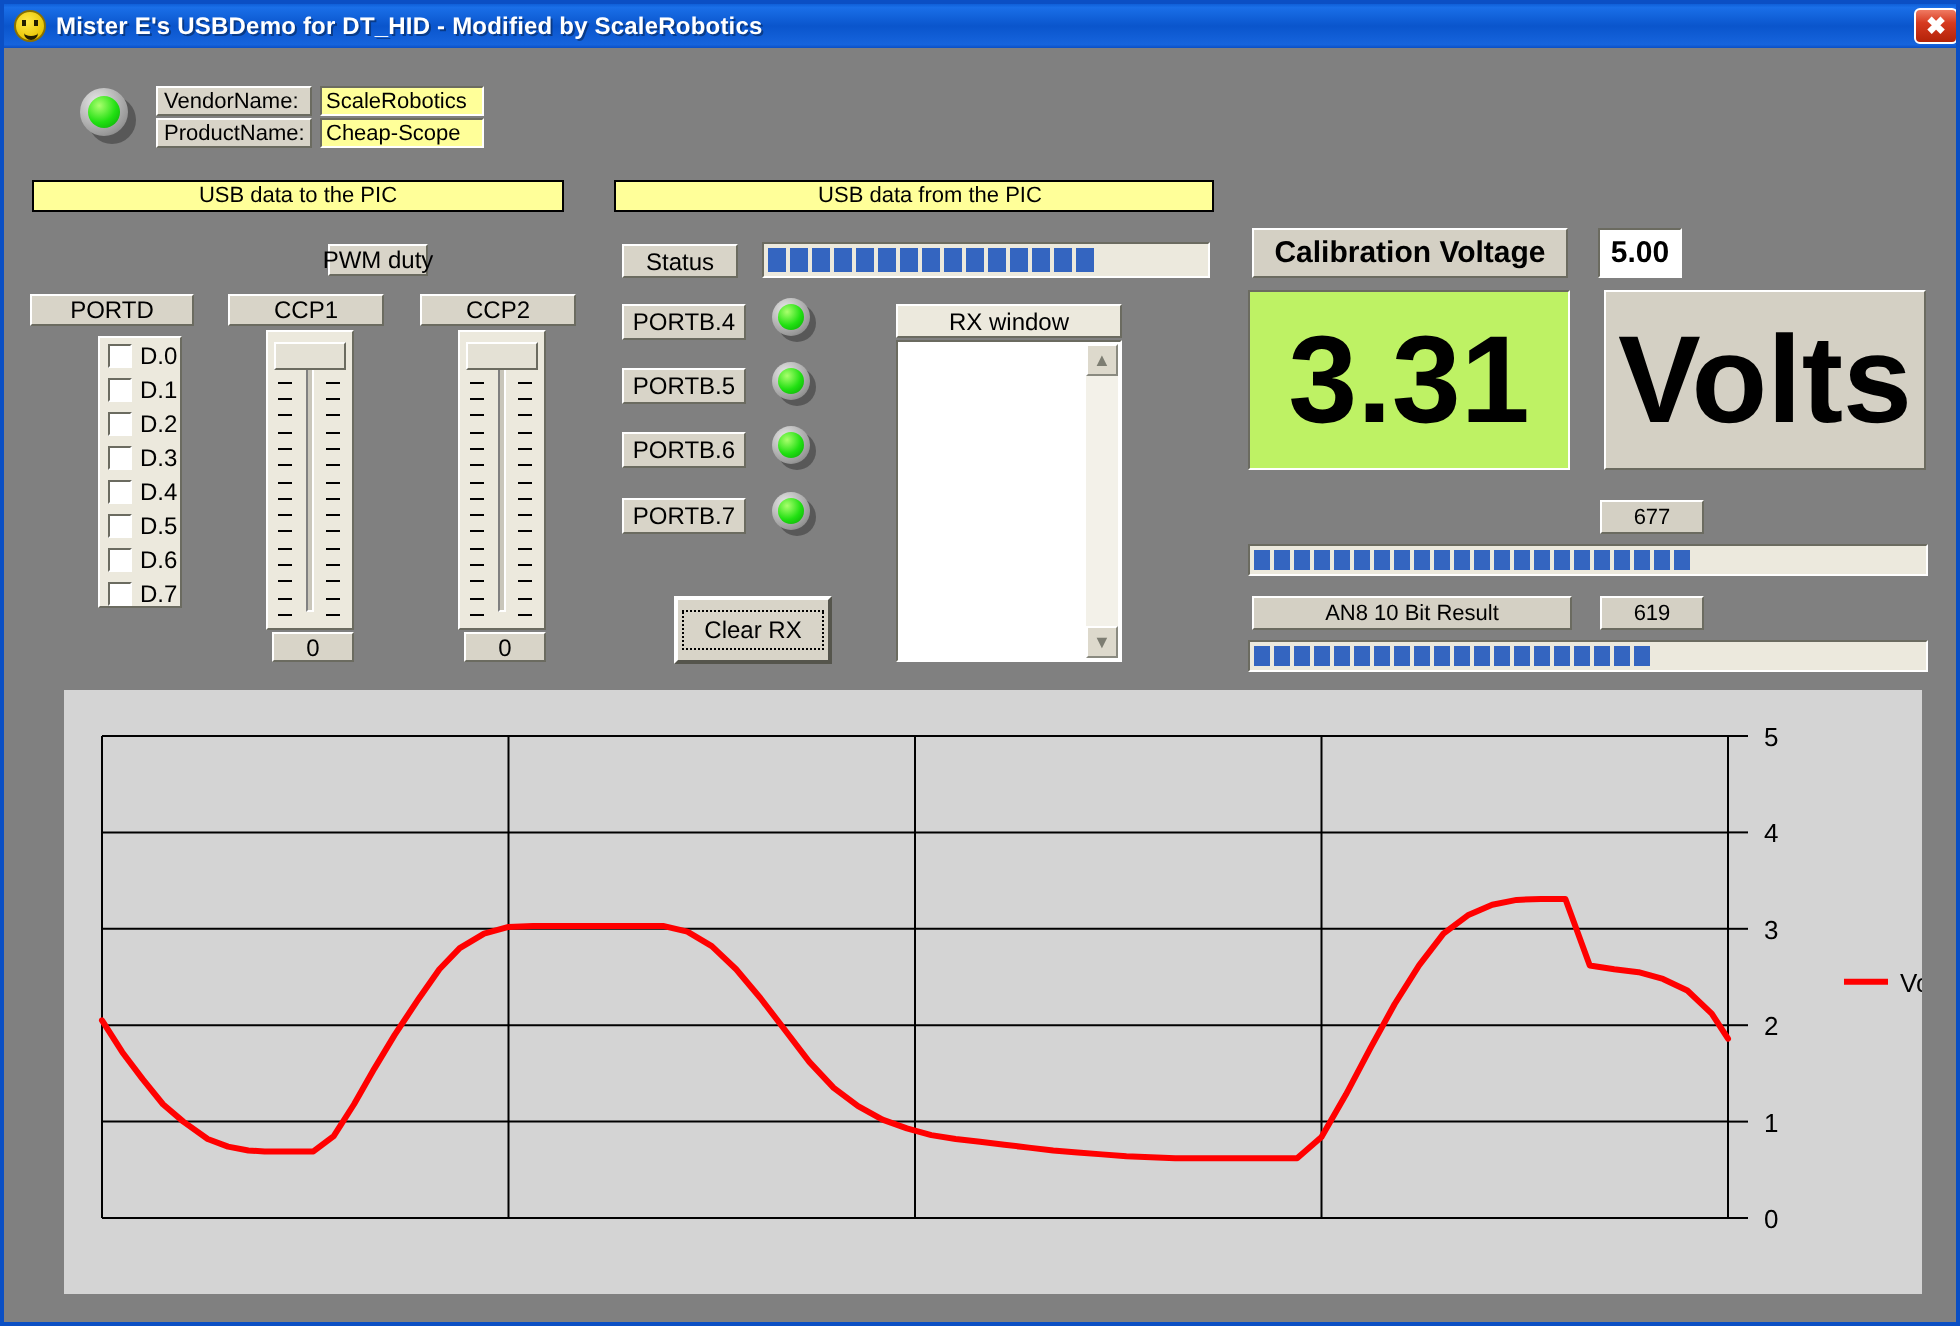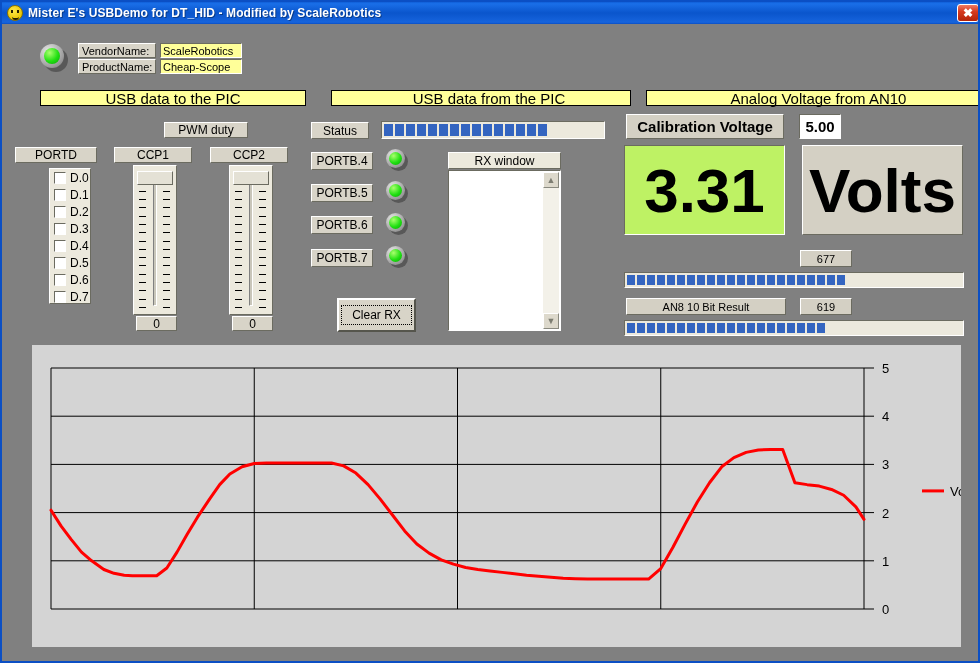--- a/index.html
+++ b/index.html
@@ -68,21 +68,21 @@
     position: absolute;
     display: flex; align-items: center; justify-content: center;
     font-size: 12px; color: #000; white-space: nowrap;
   }
   .banner {
     position: absolute;
     background: #ffff99;
     border: 1px solid #000;
     box-sizing: border-box;
     display: flex; align-items: center; justify-content: center;
-    font-size: 15px; color: #000; margin-left: 24px;
+    font-size: 11px; color: #000;
   }
   .field {
     position: absolute;
     background: #ffffff;
     border-top: 1px solid #6b6b60;
     border-left: 1px solid #6b6b60;
     border-right: 1px solid #ffffff;
     border-bottom: 1px solid #ffffff;
     box-sizing: border-box;
     display: flex; align-items: center;
@@ -274,21 +274,21 @@
       <div class="ring"></div>
       <div class="bulb"></div>
   </div>
   <div class="raised lbl" style="left:76px; top:41px; width:78px; height:15px; justify-content:flex-start; padding-left:3px; font-size:11px;">VendorName:</div>
   <div class="field yfield" style="left:158px; top:41px; width:82px; height:15px;">ScaleRobotics</div>
   <div class="raised lbl" style="left:76px; top:57px; width:78px; height:15px; justify-content:flex-start; padding-left:3px; font-size:11px;">ProductName:</div>
   <div class="field yfield" style="left:158px; top:57px; width:82px; height:15px;">Cheap-Scope</div>
 
   <div class="banner" style="left:14px; top:88px; width:266px; height:16px;">USB data to the PIC</div>
 
-  <div class="raised lbl" style="left:162px; top:120px; width:84px; height:16px;">PWM duty</div>
+  <div class="raised lbl" style="left:162px; top:120px; width:50px; height:16px;">PWM duty</div>
 
   <div class="raised lbl" style="left:13px; top:145px; width:82px; height:16px;">PORTD</div>
   <div class="raised lbl" style="left:112px; top:145px; width:78px; height:16px;">CCP1</div>
   <div class="raised lbl" style="left:208px; top:145px; width:78px; height:16px;">CCP2</div>
 
   <div class="cb-panel" id="portd-panel" style="left:47px; top:166px; width:42px; height:136px;">
       <div class="cb-row">
         <div class="cb-box"></div>
         <span class="cb-label">D.0</span>
       </div>
@@ -466,21 +466,20 @@
   </div>
 
   <div class="rx-title" style="left:446px; top:150px; width:113px; height:17px;">RX window</div>
   <div class="rx-box" style="left:446px; top:168px; width:113px; height:161px;">
     <div class="rx-scroll">
       <div class="rx-arrow" style="top:0;">▲</div>
       <div class="rx-arrow" style="bottom:0;">▼</div>
     </div>
   </div>
 
-  <div class="banner" style="left:620px; top:88px; width:345px; height:16px;">Analog Voltage from AN10</div>
 
   <div class="raised lbl" style="left:624px; top:112px; width:158px; height:25px; font-size:15px; font-weight:bold; background:#d4d0c4;">Calibration Voltage</div>
   <div class="field" style="left:797px; top:112px; width:42px; height:25px; justify-content:center; font-size:15px; font-weight:bold;">5.00</div>
 
   <div class="volt-green" style="left:622px; top:143px; width:161px; height:90px;">3.31</div>
   <div class="volt-unit" style="left:800px; top:143px; width:161px; height:90px;">Volts</div>
 
   <div class="raised lbl" style="left:798px; top:248px; width:52px; height:17px; font-size:11px; background:#d4d0c4;">677</div>
   <div class="segbar" id="an0-bar" style="left:622px; top:270px; width:340px; height:16px;">
       <div class="segs">

